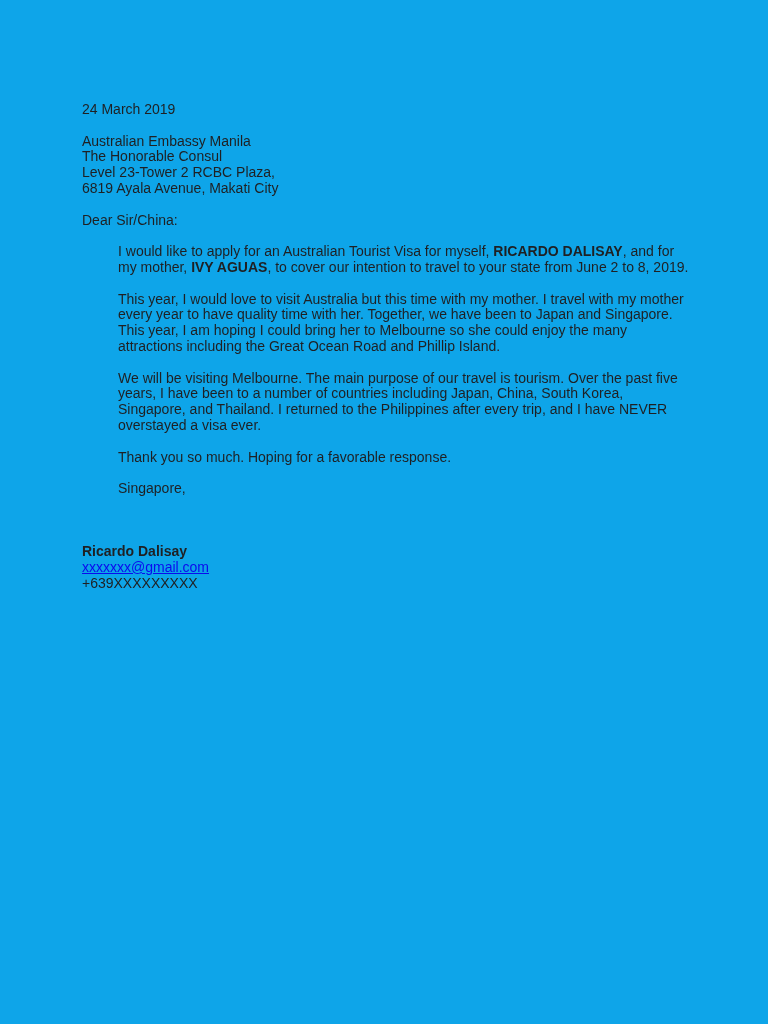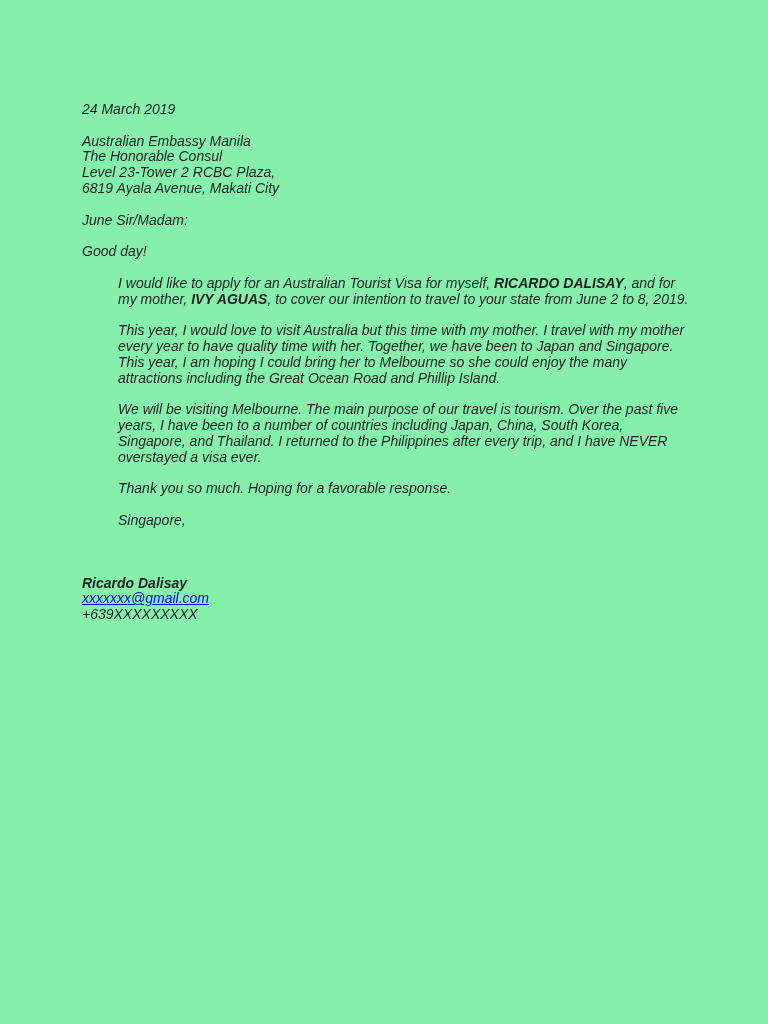--- a/index.html
+++ b/index.html
@@ -8,23 +8,22 @@
     background: #ffffff;
   }
   body {
     font-family: "Liberation Sans", "DejaVu Sans", sans-serif;
     color: #1f2023;
   }
   .page {
     position: relative;
     width: 768px;
     height: 1024px;
-    background: #86efac;
+    background: #0ea5e9;
     overflow: hidden;
-    font-style: italic;
   }
   .letter {
     position: absolute;
     top: 102px;
     left: 82px;
     width: 607px;
     font-size: 14px;
     line-height: 15.8px;
   }
   .block { margin-bottom: 15.8px; }
@@ -49,23 +48,22 @@
 
     <div class="block">24 March 2019</div>
 
     <div class="block">
       <span class="addr-line">Australian Embassy Manila</span>
       <span class="addr-line">The Honorable Consul</span>
       <span class="addr-line">Level 23-Tower 2 RCBC Plaza,</span>
       <span class="addr-line">6819 Ayala Avenue, Makati City</span>
     </div>
 
-    <div class="block">June Sir/Madam:</div>
+    <div class="block">Dear Sir/China:</div>
 
-    <div class="block">Good day!</div>
 
     <p class="para"><span>I would like to apply for an Australian Tourist Visa for myself, </span><span class="bold">RICARDO DALISAY</span><span>, and for my mother, </span><span class="bold">IVY AGUAS</span><span>, to cover our intention to travel to your state from June 2 to 8, 2019.</span></p>
 
     <p class="para">This year, I would love to visit Australia but this time with my mother. I travel with my mother every year to have quality time with her. Together, we have been to Japan and Singapore. This year, I am hoping I could bring her to Melbourne so she could enjoy the many attractions including the Great Ocean Road and Phillip Island.</p>
 
     <p class="para">We will be visiting Melbourne. The main purpose of our travel is tourism. Over the past five years, I have been to a number of countries including Japan, China, South Korea, Singapore, and Thailand. I returned to the Philippines after every trip, and I have NEVER overstayed a visa ever.</p>
 
 
     <p class="para">Thank you so much. Hoping for a favorable response.</p>
 

